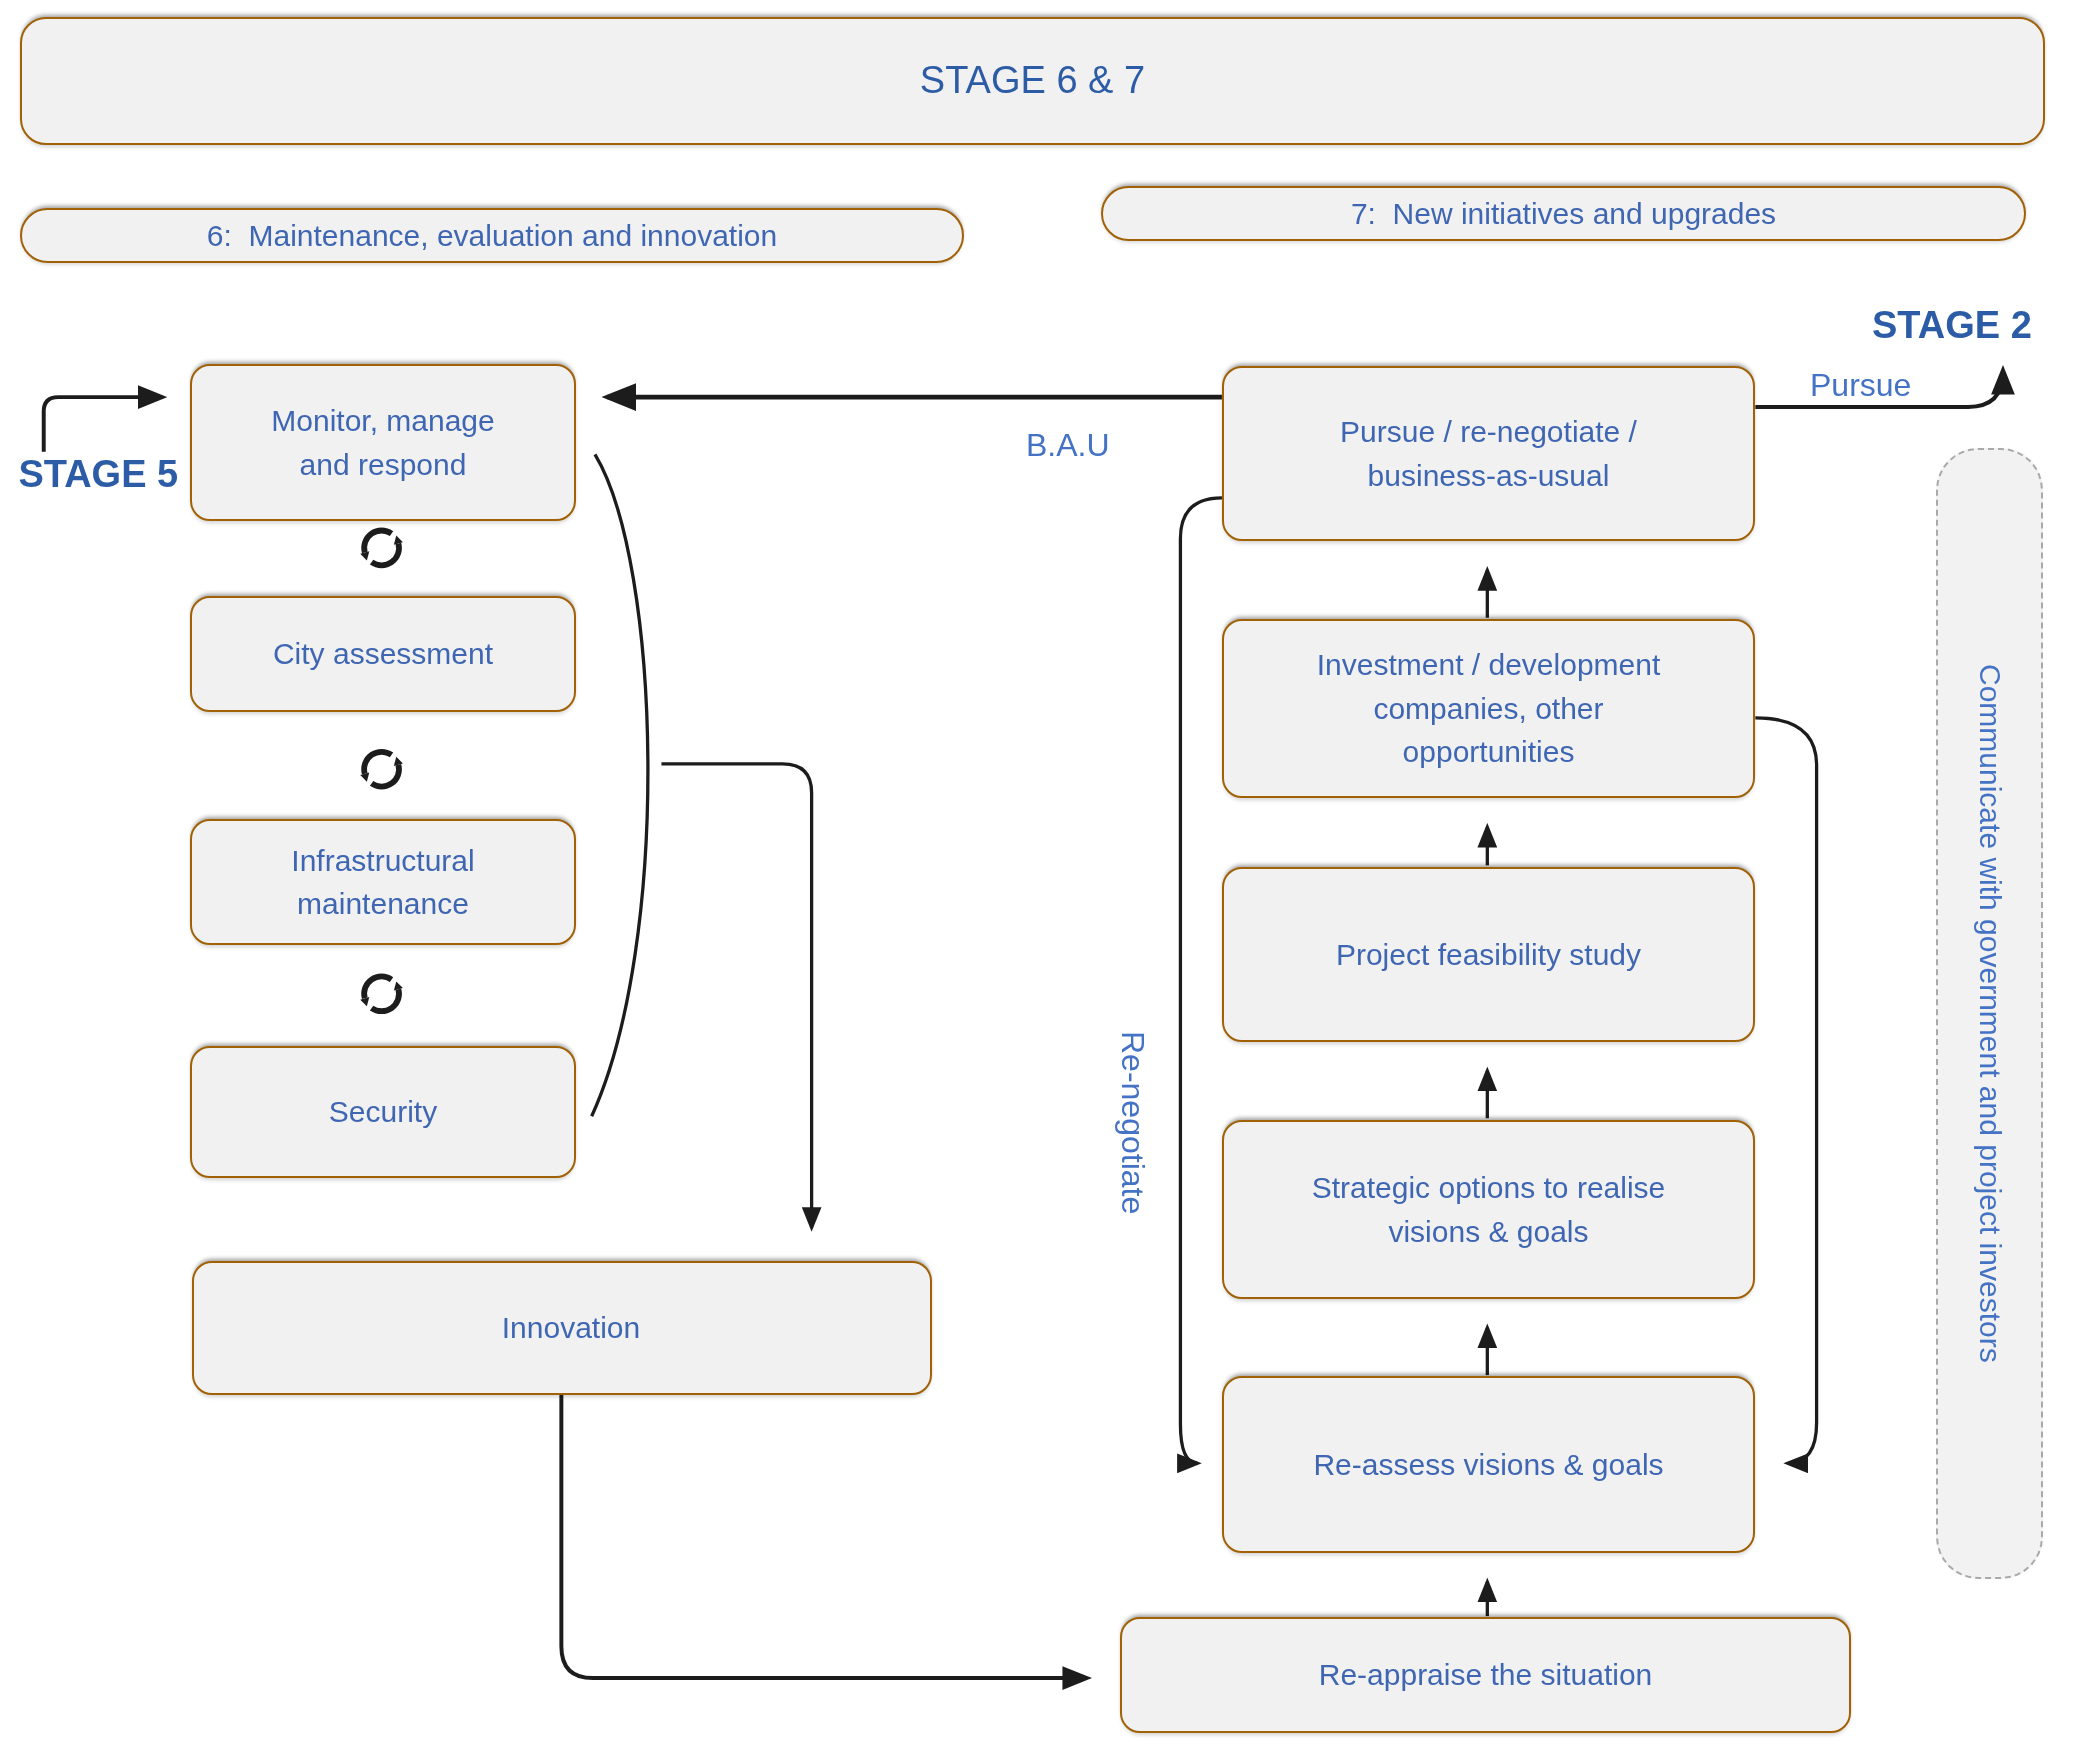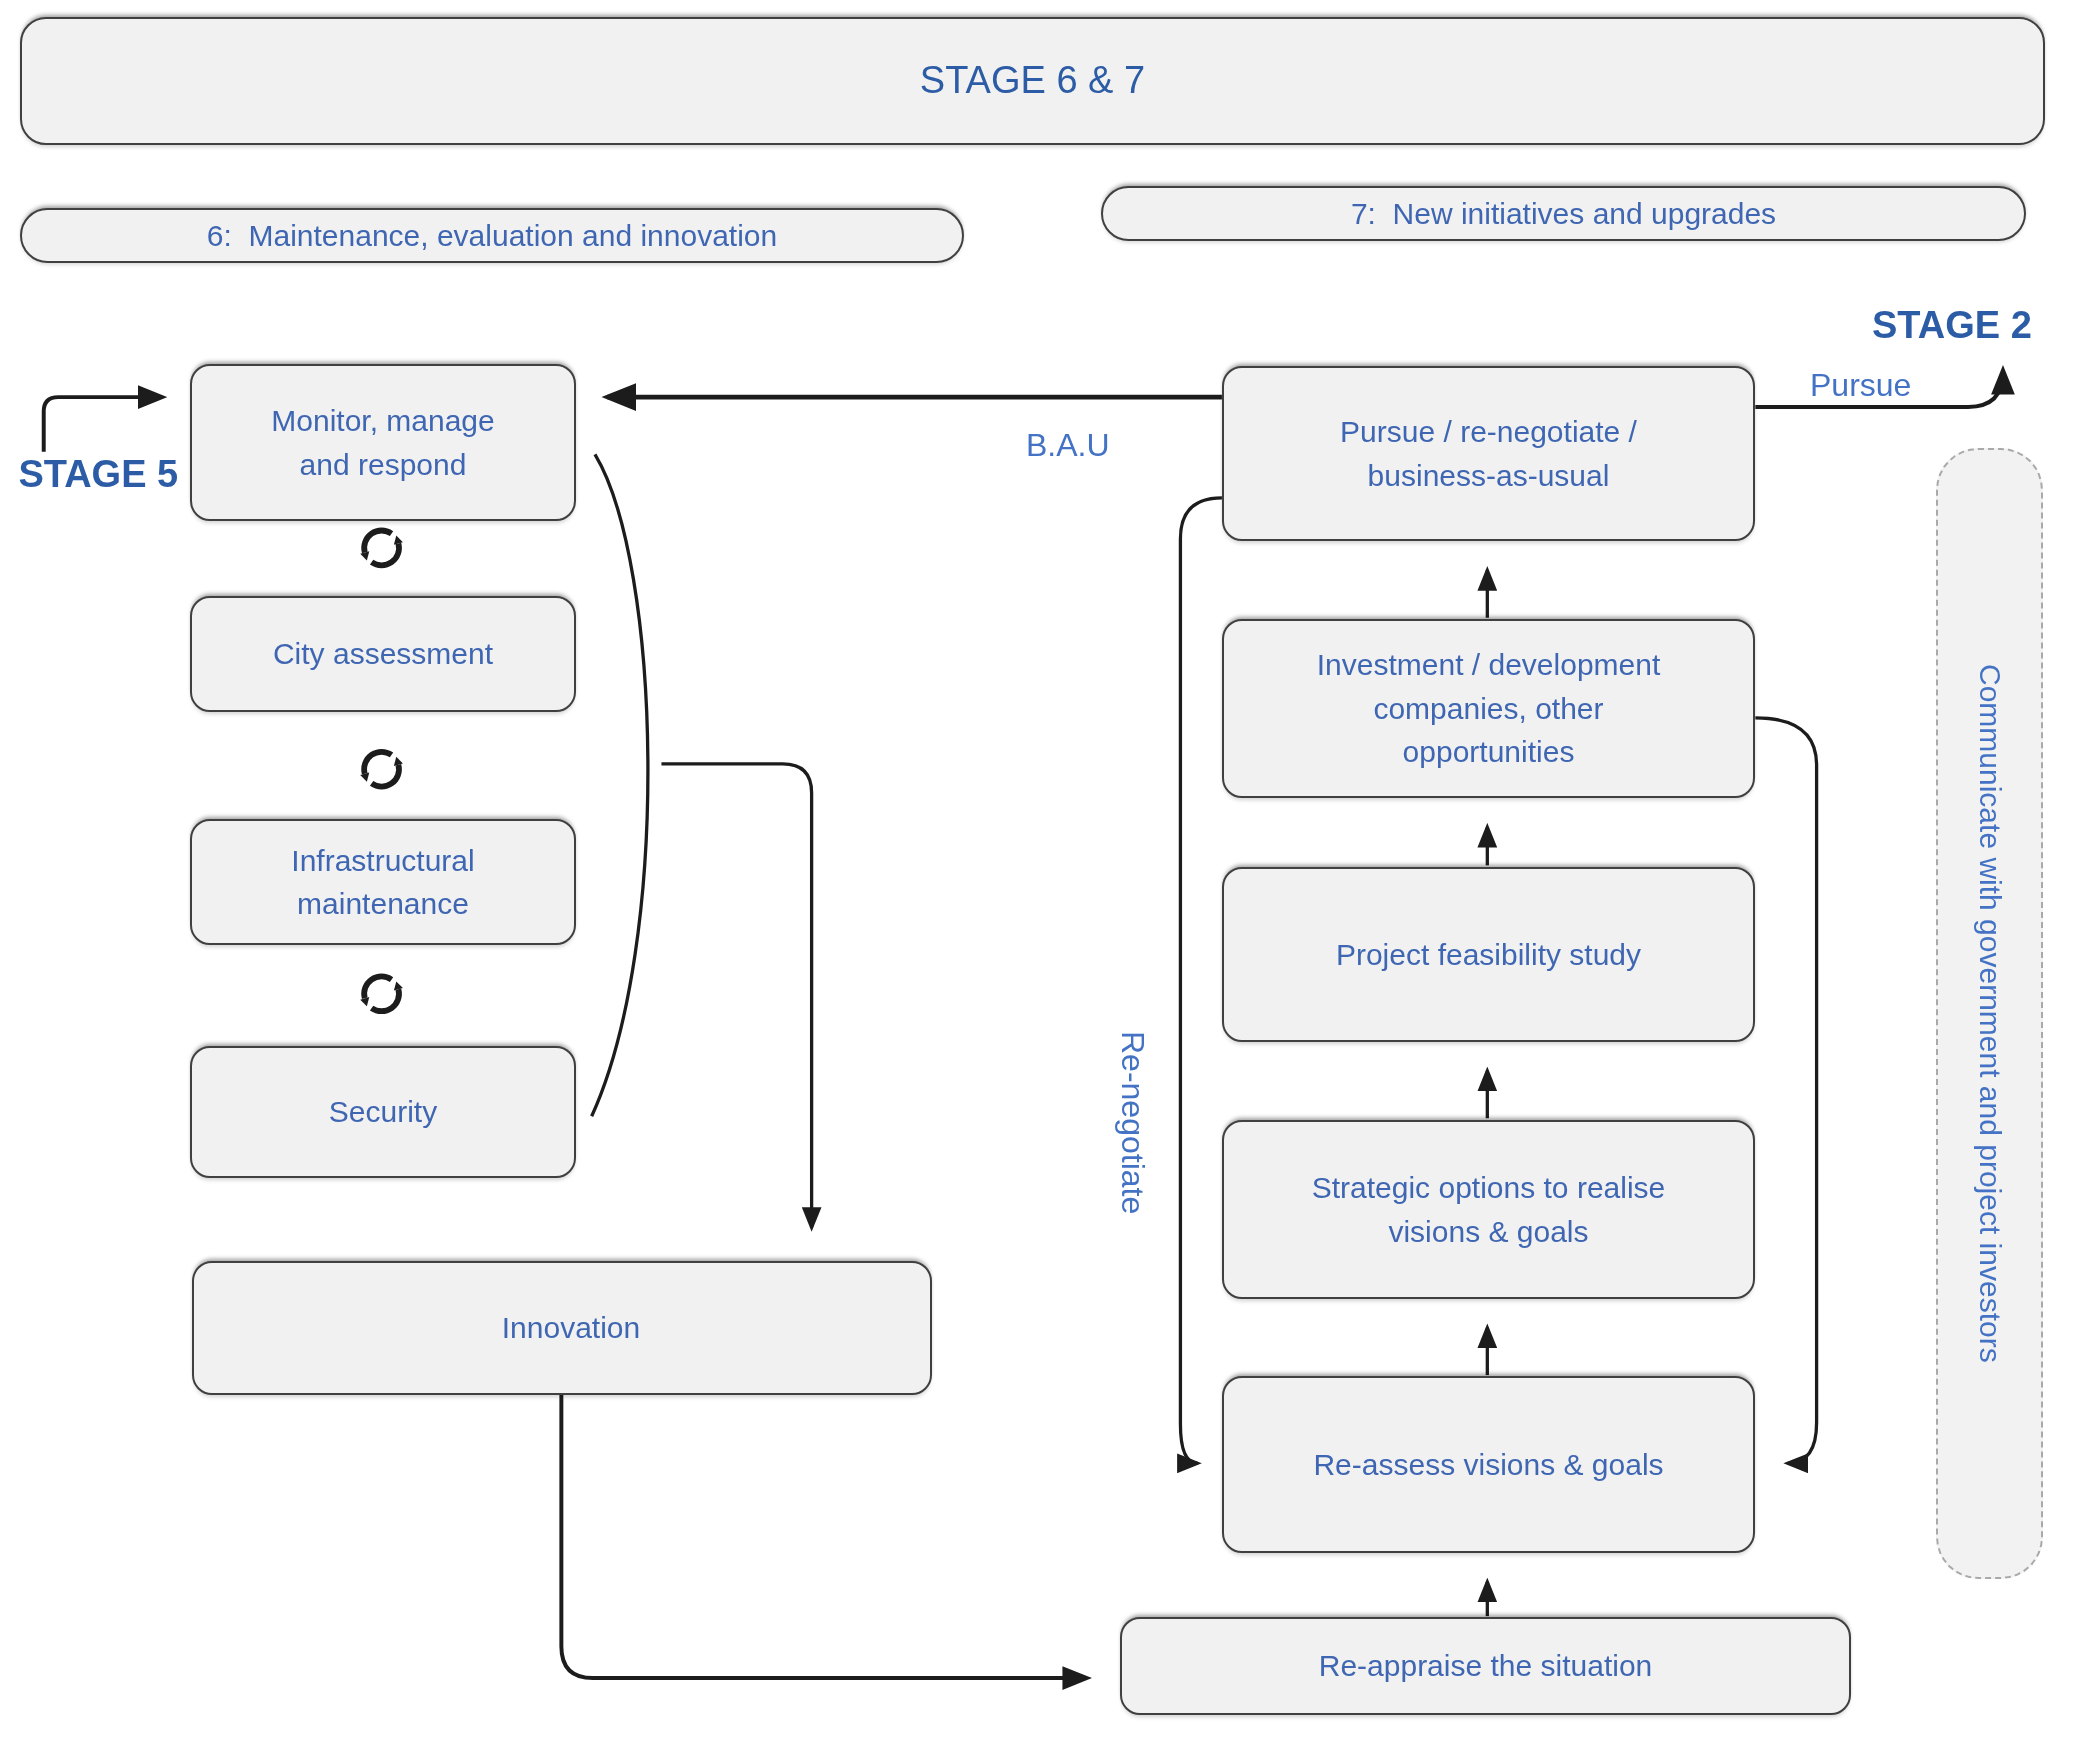--- a/index.html
+++ b/index.html
@@ -7,21 +7,21 @@
     position:relative;
     width:2077px;height:1763px;
     background:#ffffff;
     font-family:"Liberation Sans", sans-serif;
     overflow:hidden;
   }
   .overlay{position:absolute;left:0;top:0;width:2077px;height:1763px;pointer-events:none;}
   .box{
     position:absolute;
     background:#f1f1f1;
-    border:2px solid #404040;
+    border:2px solid #a16207;
     border-radius:20px;
     display:flex;flex-direction:column;justify-content:center;align-items:center;
     color:#3e66b2;
     font-size:30px;line-height:1.45;text-align:center;
     box-shadow:0 -4px 4px -2px rgba(0,0,0,.38), 0 3.3px 4px -2px rgba(0,0,0,.18);
     box-sizing:border-box;
     padding:5.3px 12px;
   }
   .pill{border-radius:29px;}
   .hdr{font-size:38px;color:#2d5ca6;}
@@ -170,21 +170,21 @@
   <div class="box" style="left:1222px;top:867px;width:533px;height:175px;">
     <div>Project feasibility study</div>
   </div>
   <div class="box" style="left:1222px;top:1120px;width:533px;height:179px;">
     <div>Strategic options to realise</div>
     <div>visions &amp; goals</div>
   </div>
   <div class="box" style="left:1222px;top:1376px;width:533px;height:177px;">
     <div>Re-assess visions &amp; goals</div>
   </div>
-  <div class="box" style="left:1120px;top:1617px;width:731px;height:98px;">
+  <div class="box" style="left:1120px;top:1617px;width:731px;height:116px;">
     <div>Re-appraise the situation</div>
   </div>
 
   <div class="dashedbox" style="left:1936px;top:448px;width:107px;height:1131px;">
     <div class="vtext">Communicate with government and project investors</div>
   </div>
 
   <div class="stage-label" style="left:18.4px;top:453px;">STAGE 5</div>
   <div class="stage-label" style="left:1872px;top:304px;">STAGE 2</div>
   <div class="edge-label" style="left:1810px;top:367px;">Pursue</div>

